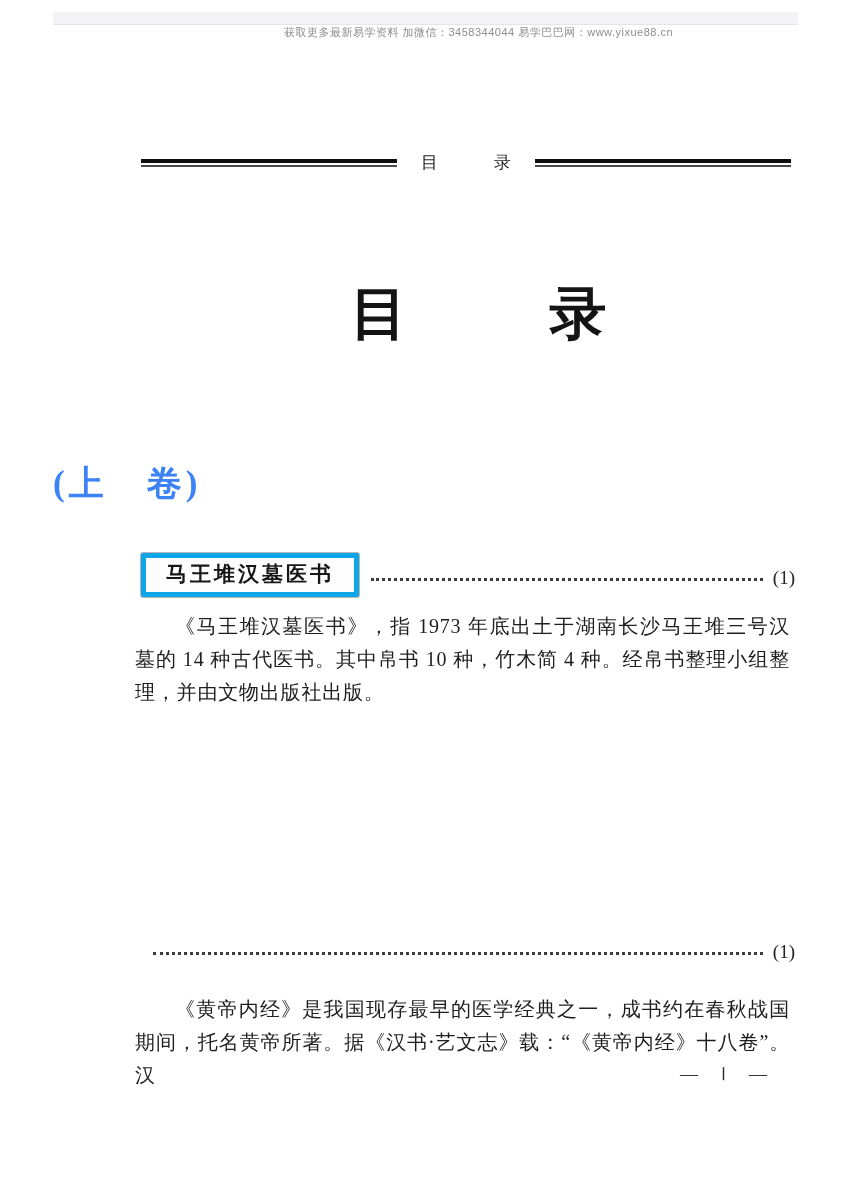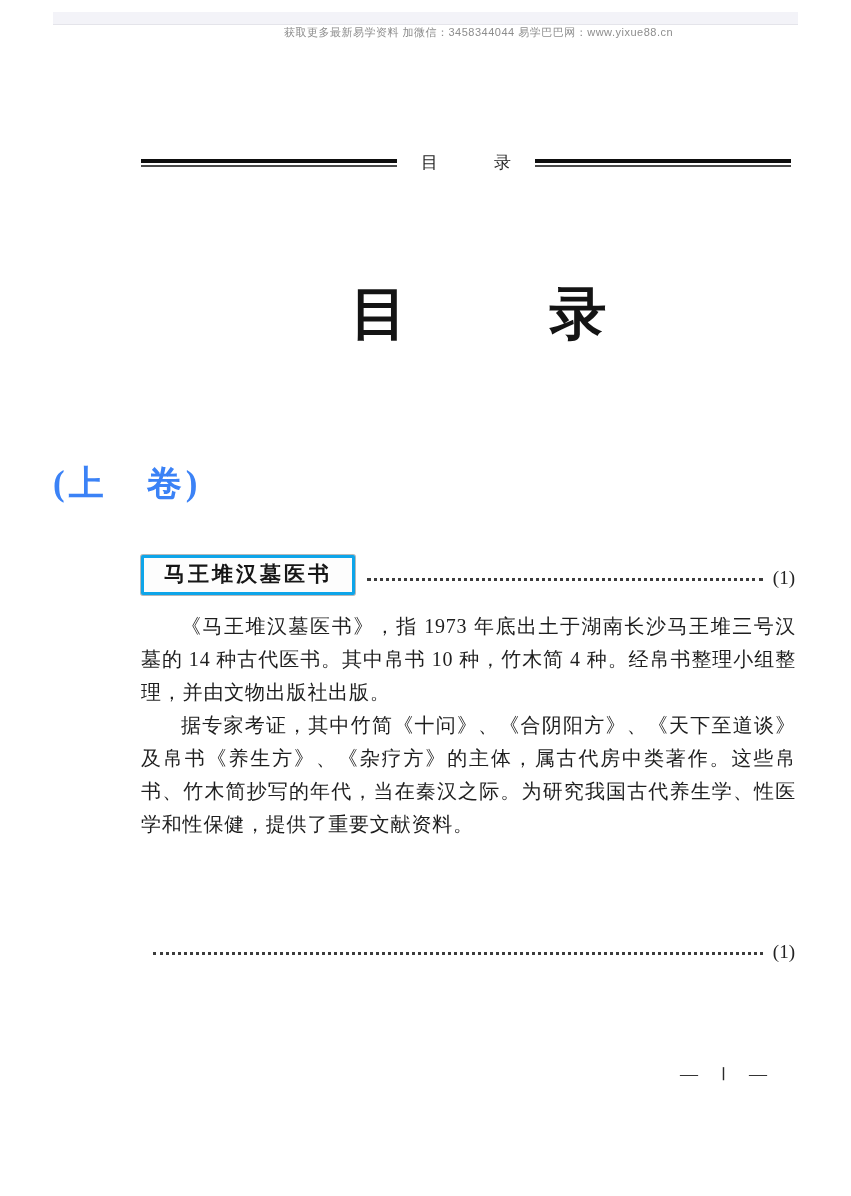--- a/index.html
+++ b/index.html
@@ -54,41 +54,41 @@
     font-size: 35px; font-weight: 700; color: #3b82f6; letter-spacing: 4px;
   }
   
   .toc-row {
     position: absolute; left: 88px; width: 654px; height: 38px;
     display: flex; align-items: center;
   }
   .toc-row.entry-0 { top: 544px; }
   .toc-row.entry-1 { top: 918px; }
   .toc-box {
-    border: 3px solid #0ea5e9;
+    border: 5px solid #0ea5e9;
     border-radius: 2px;
     box-shadow: 0 0 0 1px #b9b9b9;
     padding: 2px 20px 4px 20px;
     font-size: 21px; font-weight: 700; letter-spacing: 3px;
     color: #161616; white-space: nowrap;
     background: #fdfdfd;
   }
   .toc-leader {
     flex: 1; height: 0;
     border-bottom: 3px dotted #3c3c3c;
     margin: 0 10px 0 12px;
     transform: translateY(4px);
   }
   .toc-pageref {
     font-size: 19px; color: #222; white-space: nowrap;
     transform: translateY(3px);
   }
   
   .para {
-    position: absolute; left: 88px; width: 655px;
+    position: absolute; left: 82px; width: 655px;
     font-size: 20px; line-height: 33px; letter-spacing: 0.8px;
     color: #1e1e1e; text-align: justify; text-indent: 2em;
     margin: 0;
   }
   .para.p-0 { top: 598px; }
   .para.p-1 { top: 697px; }
   .para.p-2 { top: 829px; }
   .para.p-3 { top: 981px; }
   
   .folio {
@@ -131,26 +131,26 @@
 
   <div class="volume-line">(上　卷)</div>
 
   <div class="toc-row entry-0">
     <span class="toc-box">马王堆汉墓医书</span>
     <span class="toc-leader"></span>
     <span class="toc-pageref">(1)</span>
   </div>
 
   <p class="para p-0">《马王堆汉墓医书》，指 1973 年底出土于湖南长沙马王堆三号汉墓的 14 种古代医书。其中帛书 10 种，竹木简 4 种。经帛书整理小组整理，并由文物出版社出版。</p>
-  <p class="para p-1">据专家考证，其中竹简《十问》、《合阴阳方》、《天下至道谈》及帛书《养生方》、《杂疗方》的主体，属古代房中类著作。这些帛书、竹木简抄写的年代，当在秦汉之际。为研究我国古代养生学、性医学和性保健，提供了重要文献资料。</p>
 
   <div class="toc-row entry-1">
     <span class="toc-leader"></span>
     <span class="toc-pageref">(1)</span>
   </div>
 
+  <p class="para p-3">《黄帝内经》是我国现存最早的医学经典之一，成书约在春秋战国期间，托名黄帝所著。据《汉书·艺文志》载：“《黄帝内经》十八卷”。汉</p>
 
   <div class="folio">— Ⅰ —</div>
 
   <div class="artifact-1"></div>
   <div class="artifact-2"></div>
 
 </div>
 
 </body></html>

